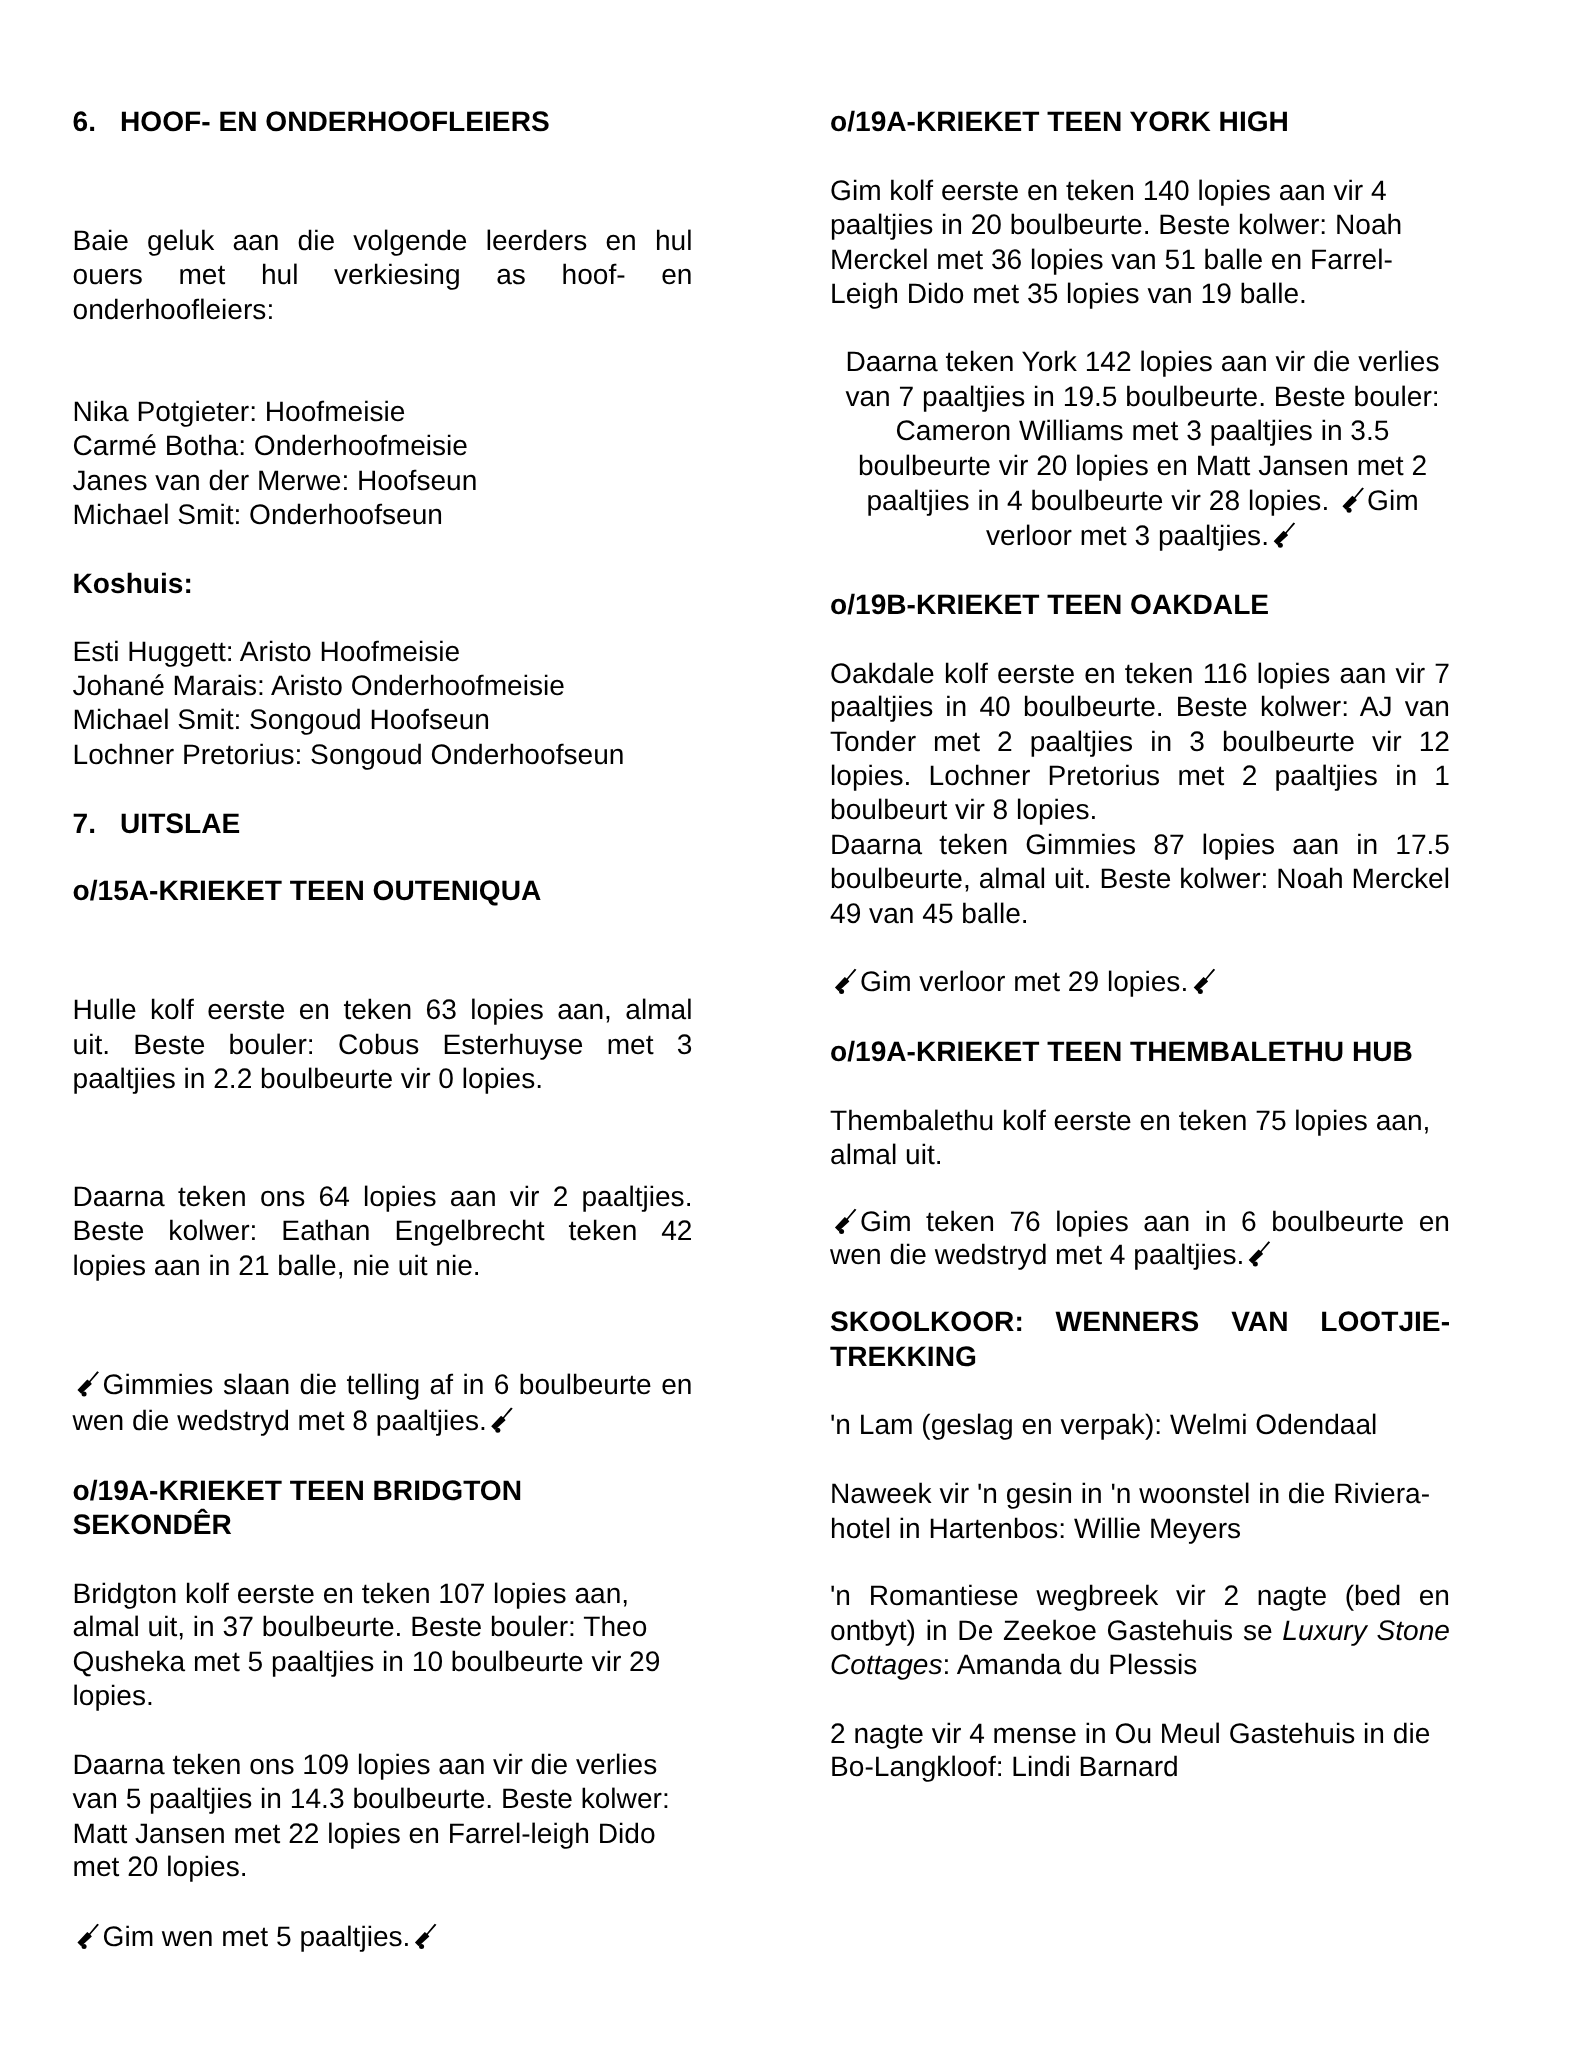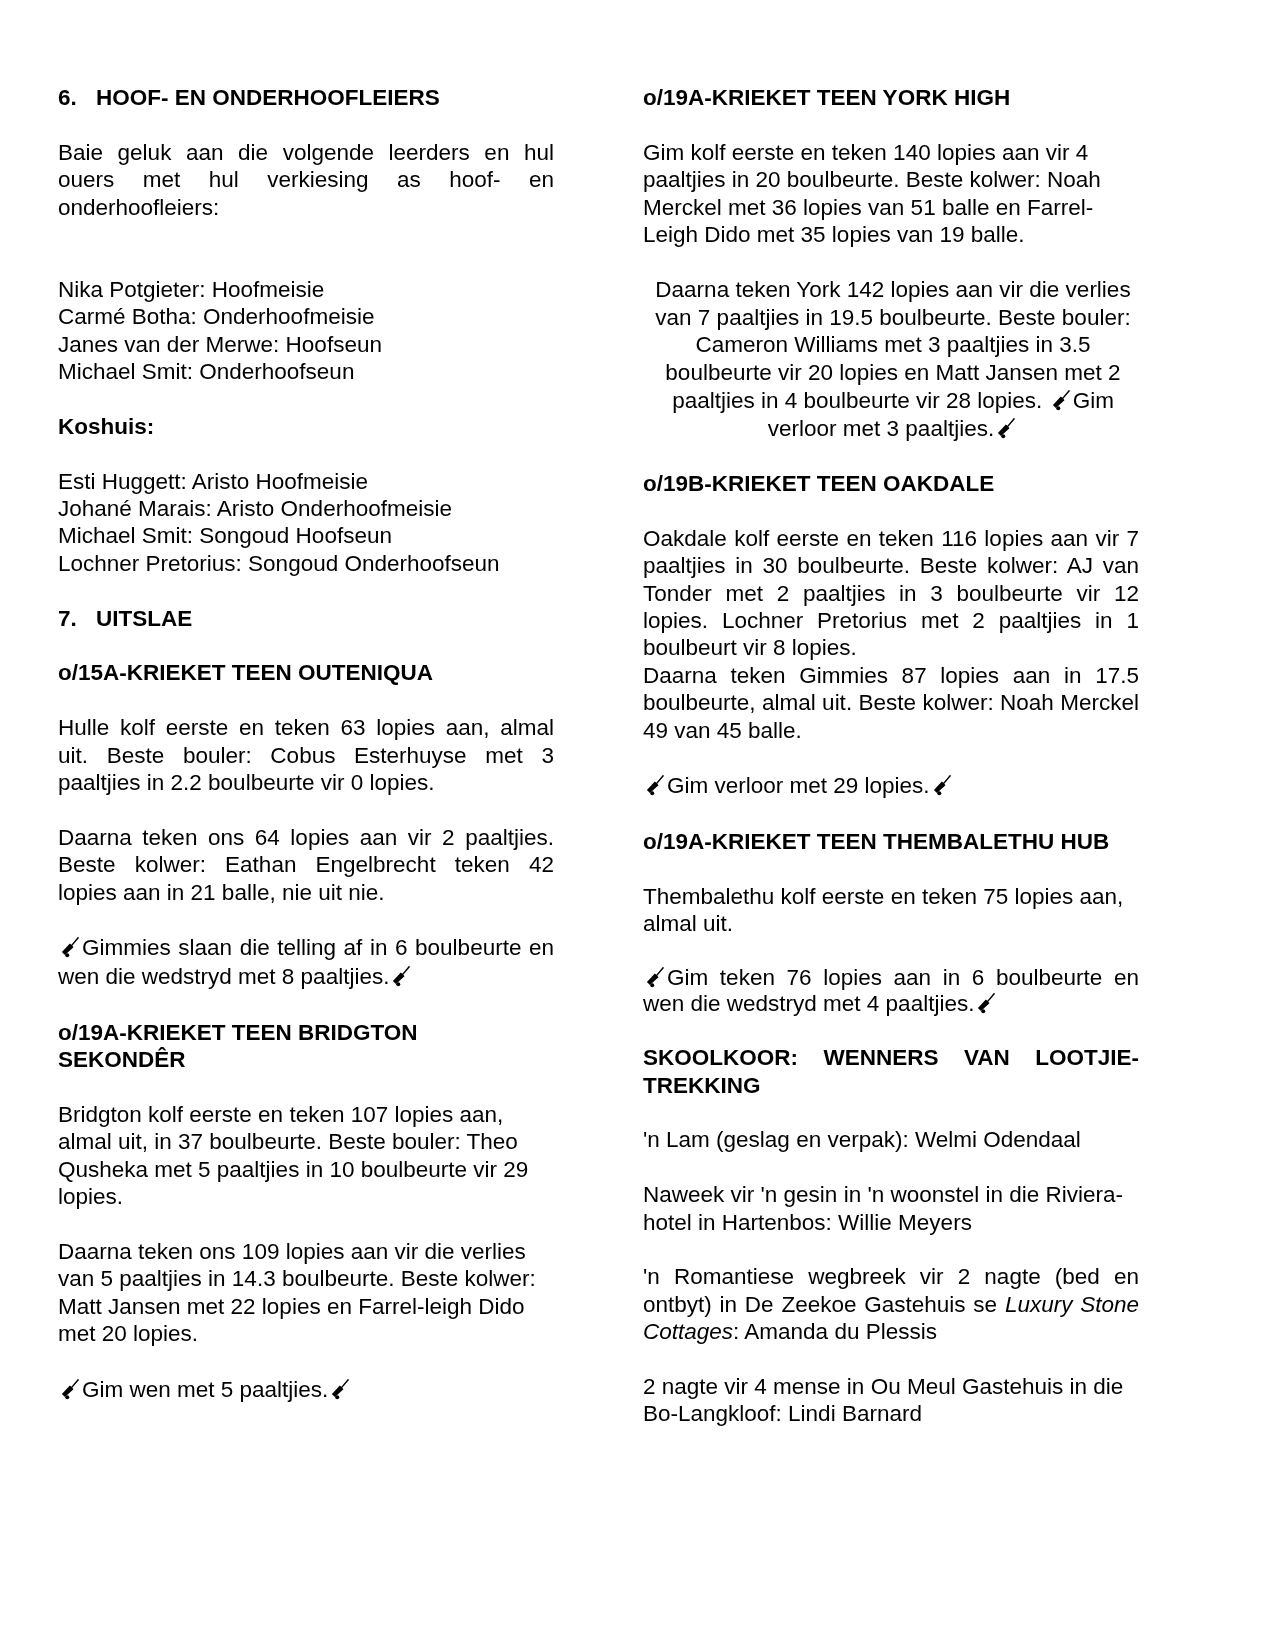--- a/index.html
+++ b/index.html
@@ -3,25 +3,25 @@
 <meta charset="utf-8">
 <style>
   html, body { margin: 0; padding: 0; background: #ffffff; }
   body {
     width: 1275px; height: 1650px; position: relative; overflow: hidden;
     font-family: "Liberation Sans", sans-serif; color: #000000;
     font-size: 22.5px; line-height: 27.4px;
   }
   .col { position: absolute; top: 84px; width: 496px; }
   .col-left { left: 58px; }
-  .col-right { left: 643px; }
+  .col-right { left: 664px; }
   p { margin: 0; }
   .h { font-weight: bold; }
   .gap { height: 27.4px; }
-  .just { text-align: justify; }
+  .just { text-align: justify; margin-top: 40px; }
   .just-last { text-align: justify; text-align-last: left; }
   .indent2025 { padding-left: 44px; display: block; }
   .sec-num { display: inline-block; width: 38px; }
   .bat {
     display: inline-block; width: 22px; height: 22px; vertical-align: -3px; margin: 0 1px;
   }
   .bat svg { width: 22px; height: 22px; display: block; }
   i { font-style: italic; }
 </style>
 </head>
@@ -105,21 +105,21 @@
           <circle cx="9" cy="21" r="2.2" fill="#000"></circle>
         </svg></span><span>Gim verloor met 3 paaltjies.</span><span class="bat"><svg viewBox="0 0 24 24">
           <path d="M22 2 L20.5 1 L13.5 9.5 L11.8 8.2 L3.2 17.5 L6.5 20.8 L15.8 12.2 L14.5 10.5 Z" fill="#000"></path>
           <circle cx="9" cy="21" r="2.2" fill="#000"></circle>
         </svg></span>
   </p>
   <div class="gap"></div>
 
   <p class="h">o/19B-KRIEKET TEEN OAKDALE</p>
   <div class="gap"></div>
-  <p class="just-last">Oakdale kolf eerste en teken 116 lopies aan vir 7 paaltjies in 30 boulbeurte. Beste kolwer: AJ van Tonder met 2 paaltjies in 3 boulbeurte vir 12 lopies. Lochner Pretorius met 2 paaltjies in 1 boulbeurt vir 8 lopies.</p>
+  <p class="just-last">Oakdale kolf eerste en teken 116 lopies aan vir 7 paaltjies in 40 boulbeurte. Beste kolwer: AJ van Tonder met 2 paaltjies in 3 boulbeurte vir 12 lopies. Lochner Pretorius met 2 paaltjies in 1 boulbeurt vir 8 lopies.</p>
   <p class="just-last">Daarna teken Gimmies 87 lopies aan in 17.5 boulbeurte, almal uit. Beste kolwer: Noah Merckel 49 van 45 balle.</p>
   <div class="gap"></div>
   <p style="line-height:29px;">
     <span class="bat"><svg viewBox="0 0 24 24">
           <path d="M22 2 L20.5 1 L13.5 9.5 L11.8 8.2 L3.2 17.5 L6.5 20.8 L15.8 12.2 L14.5 10.5 Z" fill="#000"></path>
           <circle cx="9" cy="21" r="2.2" fill="#000"></circle>
         </svg></span><span>Gim verloor met 29 lopies.</span><span class="bat"><svg viewBox="0 0 24 24">
           <path d="M22 2 L20.5 1 L13.5 9.5 L11.8 8.2 L3.2 17.5 L6.5 20.8 L15.8 12.2 L14.5 10.5 Z" fill="#000"></path>
           <circle cx="9" cy="21" r="2.2" fill="#000"></circle>
         </svg></span>

